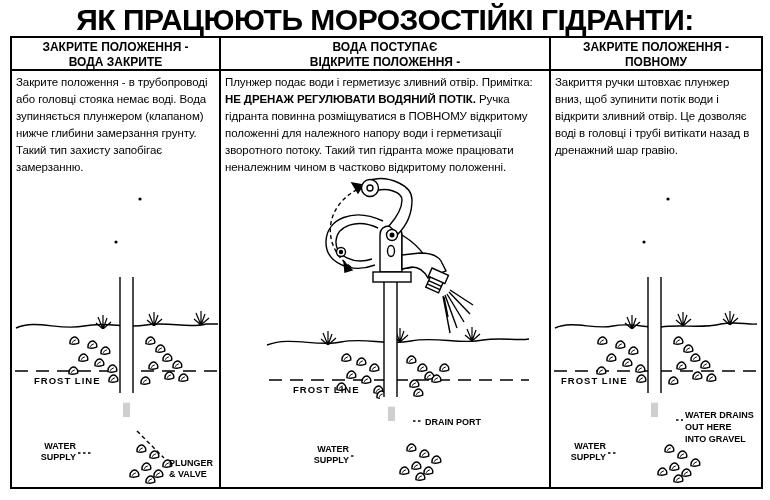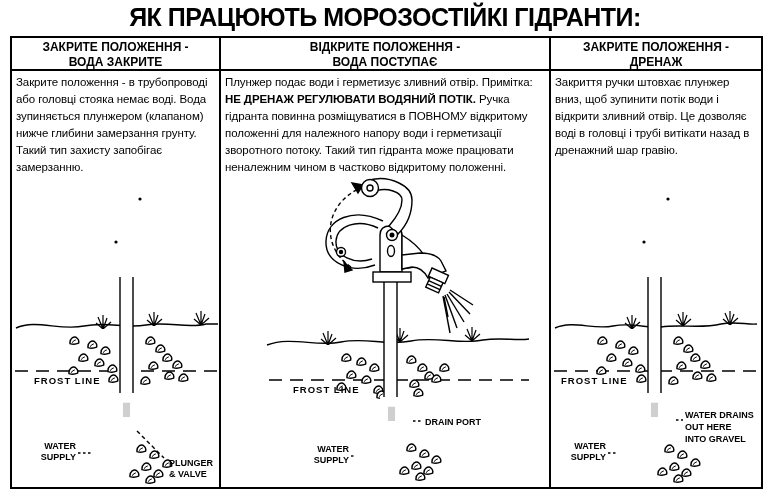--- a/index.html
+++ b/index.html
@@ -2,21 +2,21 @@
 <html><head>
 <meta charset="utf-8">
 <style>
   html,body { margin:0; padding:0; background:#fff; }
   .page {
     position:relative; width:770px; height:500px; background:#fff;
     font-family:"Liberation Sans", sans-serif; color:#000; overflow:hidden;
   }
   .title {
     position:absolute; top:3px; left:0; width:770px; text-align:center;
-    font-size:25px; font-weight:bold; letter-spacing:-0.5px; white-space:nowrap;
+    font-size:30px; font-weight:bold; letter-spacing:-0.5px; white-space:nowrap;
   }
   .grid {
     position:absolute; left:10px; top:36px; width:753px; height:453px;
     border:2px solid #000; display:flex; box-sizing:border-box;
   }
   .col { display:flex; flex-direction:column; box-sizing:border-box; }
   .col1 { width:209px; border-right:2px solid #000; }
   .col2 { width:330px; border-right:2px solid #000; }
   .col3 { flex:1; }
   .hdr {
@@ -158,22 +158,22 @@
           <line class="leader-dot" x1="66" y1="275" x2="79" y2="275"></line>
           <text x="157" y="288">PLUNGER</text>
           <text x="157" y="299">&amp; VALVE</text>
           <line class="leader-dash" x1="125" y1="253" x2="152" y2="280"></line>
         </svg>
       </div>
     </div>
 
     <div class="col col2">
       <div class="hdr">
+        <div>ВОДА ПОСТУПАЄ</div>
         <div>ВІДКРИТЕ ПОЛОЖЕННЯ -</div>
-        <div>ВОДА ПОСТУПАЄ</div>
       </div>
       <div class="cellbody">
         <div class="txt"><span>Плунжер подає води і герметизує зливний отвір. Примітка: </span><b>НЕ ДРЕНАЖ РЕГУЛЮВАТИ ВОДЯНИЙ ПОТІК.</b><span> Ручка гідранта повинна розміщуватися в ПОВНОМУ відкритому положенні для належного напору води і герметизації зворотного потоку. Такий тип гідранта може працювати неналежним чином в частково відкритому положенні.</span></div>
         <svg class="diagram" width="328" height="310" viewBox="0 0 328 310">
 
           <path class="groundline" d="M46 170 C 70 161 95 172 120 167 C 145 162 165 171 190 166 C 215 161 240 170 262 165 C 280 162 295 166 308 164"></path>
           <use href="#grass" x="98" y="156" width="18" height="14"></use>
           <use href="#grass" x="170" y="153" width="18" height="14"></use>
           <use href="#grass" x="242" y="152" width="18" height="14"></use>
 
@@ -248,21 +248,21 @@
           <text x="128" y="277" text-anchor="end">WATER</text>
           <text x="128" y="288" text-anchor="end">SUPPLY</text>
           <line class="leader-dot" x1="130" y1="281" x2="135" y2="281"></line>
         </svg>
       </div>
     </div>
 
     <div class="col col3">
       <div class="hdr">
         <div>ЗАКРИТЕ ПОЛОЖЕННЯ -</div>
-        <div>ДРЕНАЖ</div>
+        <div>ПОВНОМУ</div>
       </div>
       <div class="cellbody">
         <div class="txt">Закриття ручки штовхає плунжер вниз, щоб зупинити потік води і відкрити зливний отвір. Це дозволяє воді в головці і трубі витікати назад в дренажний шар гравію.</div>
         <svg class="diagram" width="209" height="307" viewBox="0 0 209 307">
 
           <path class="groundline" d="M4 150 C 22 142 42 152 62 148 C 82 144 98 151 110 149 C 130 146 150 151 170 146 C 185 143 196 147 206 146"></path>
           <use href="#grass" x="72" y="137" width="18" height="14"></use>
           <use href="#grass" x="123" y="134" width="18" height="14"></use>
           <use href="#grass" x="170" y="133" width="18" height="14"></use>
 

